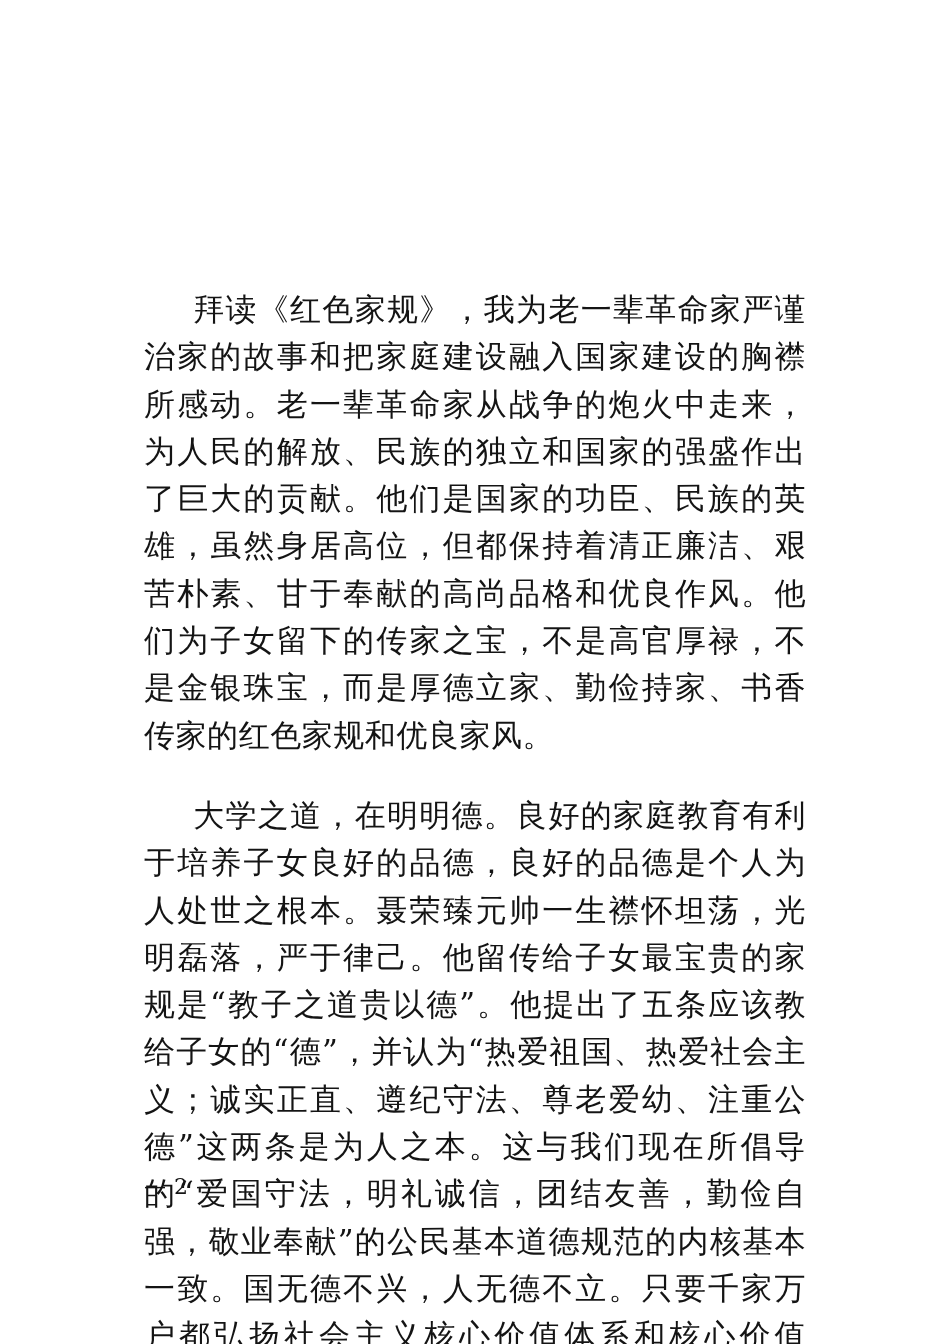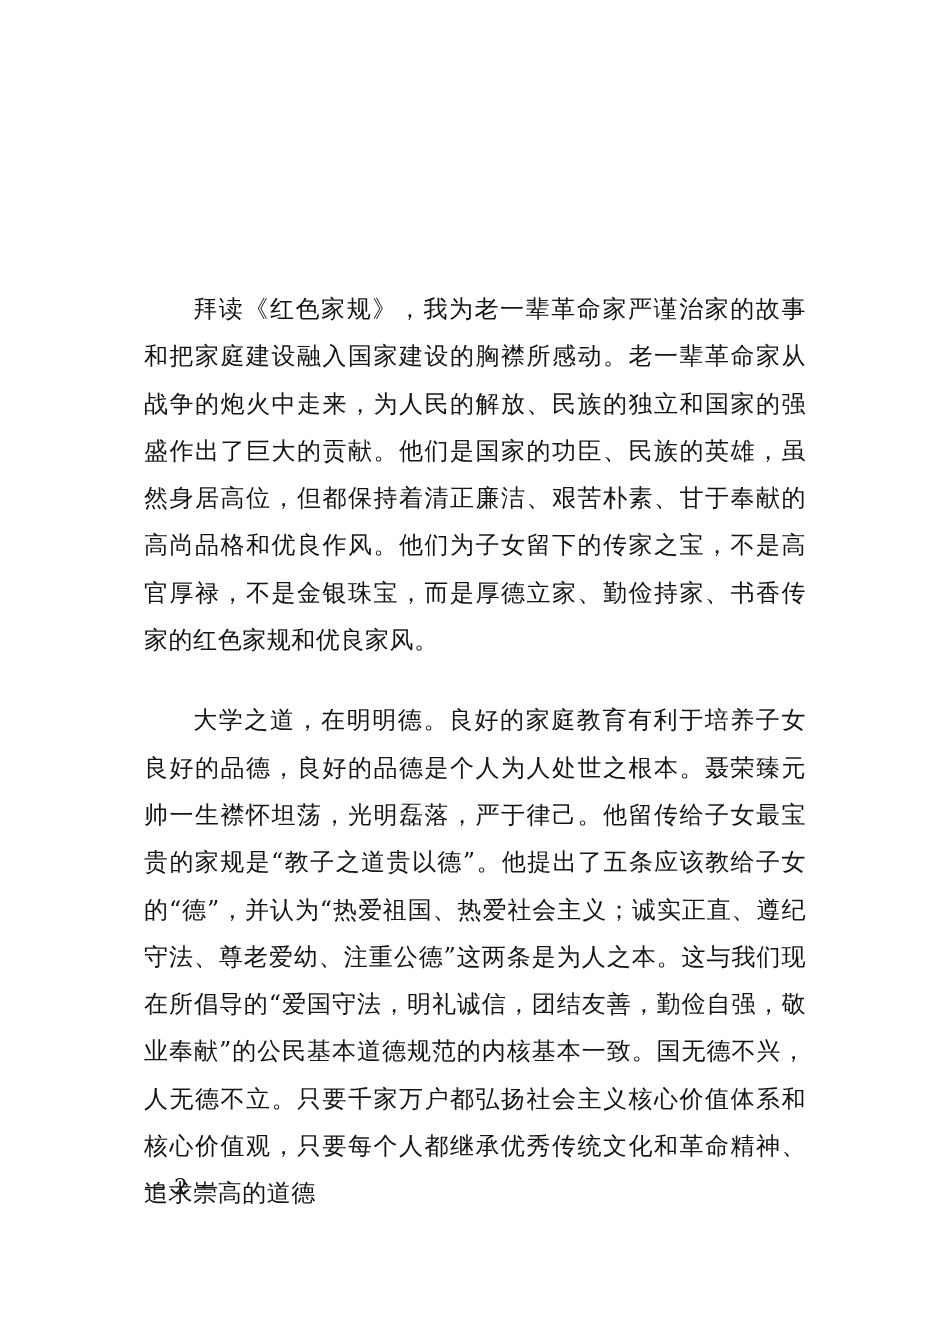--- a/index.html
+++ b/index.html
@@ -16,21 +16,21 @@
     box-sizing: border-box;
   }
   .content {
     position: absolute;
     left: 144px;
     top: 286px;
     width: 662px;
   }
   .para {
     font-family: "DejaVu Serif", "Liberation Serif", serif;
-    font-size: 24px;
+    font-size: 31px;
     line-height: 47.3px;
     color: #141414;
     margin: 0;
     text-align: justify;
     text-justify: inter-character;
     text-indent: 49.2px;
     letter-spacing: 0.55px;
     word-break: break-all;
     -webkit-font-smoothing: antialiased;
   }

